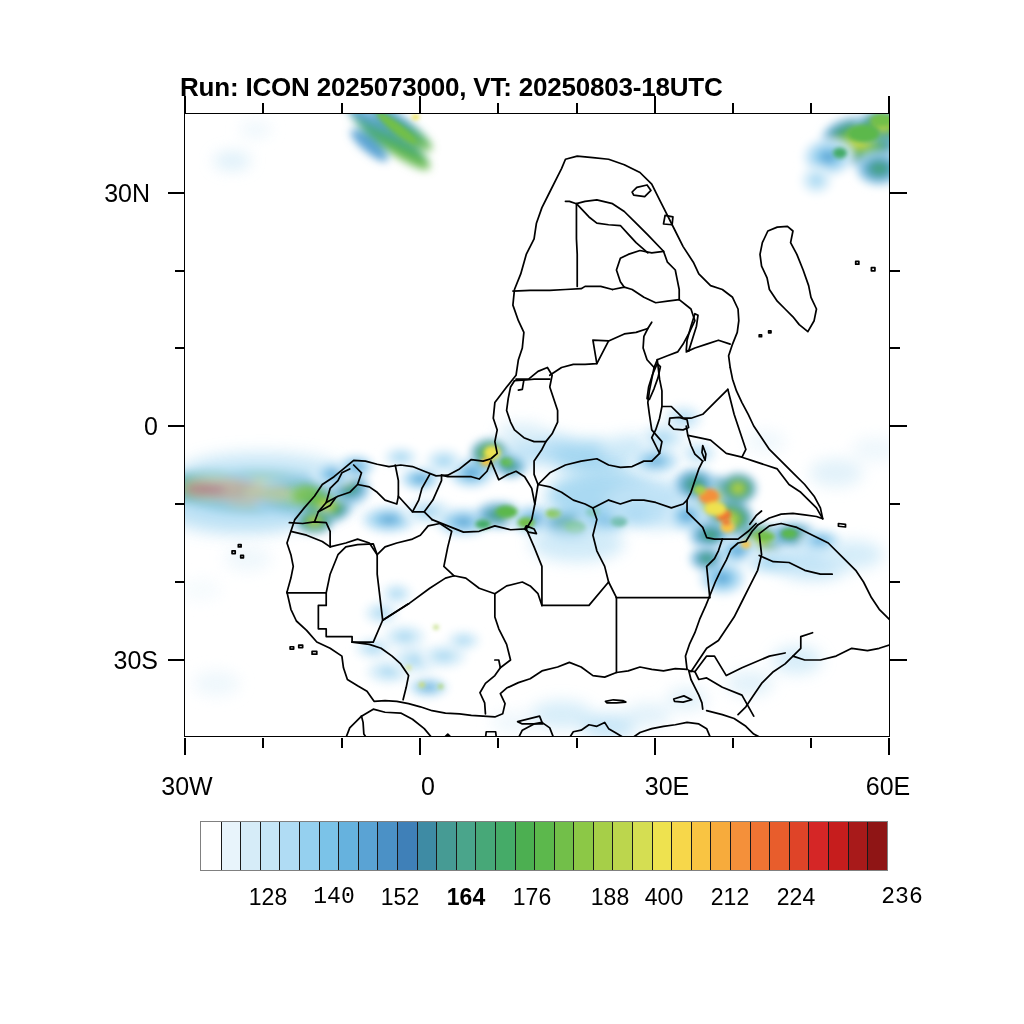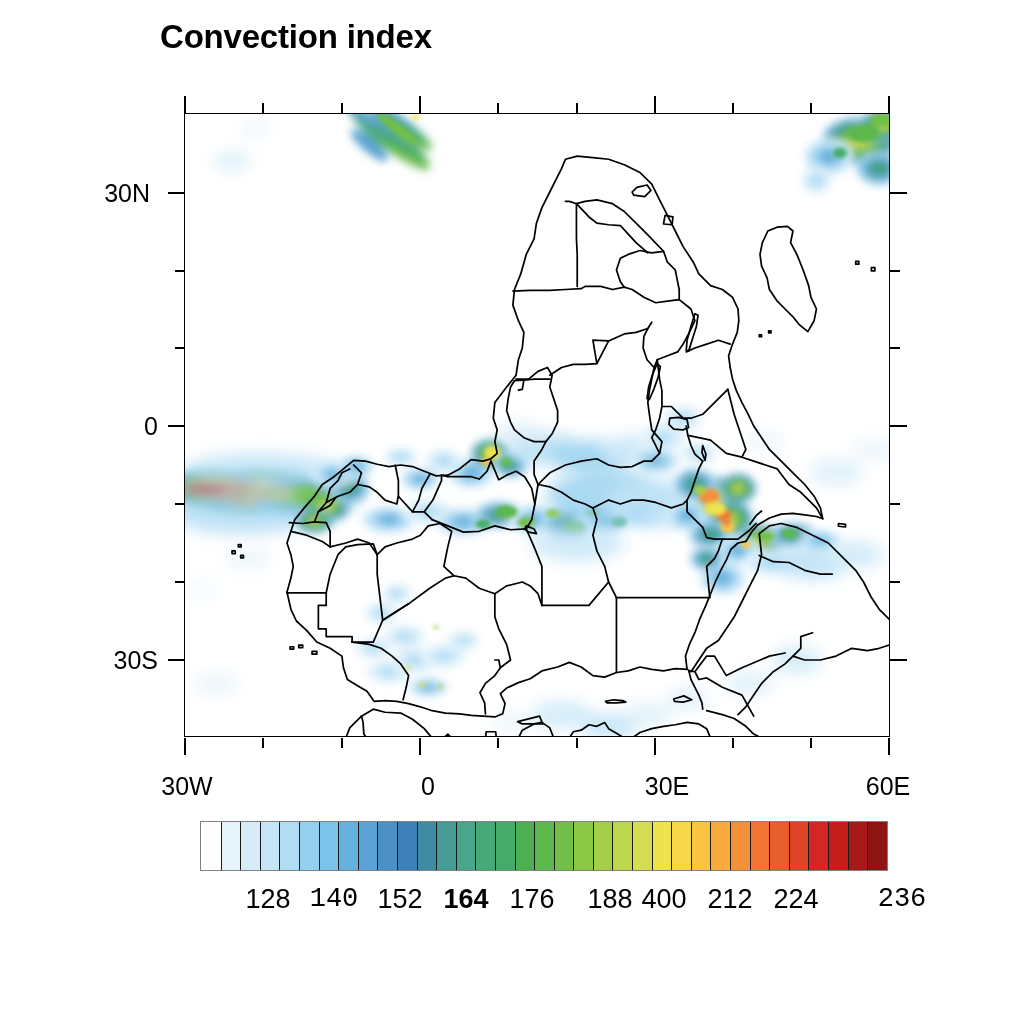--- a/index.html
+++ b/index.html
@@ -107,32 +107,32 @@
   #cbar .cell {
     height: 48px;
     box-sizing: border-box;
   }
   #cbar .cell + .cell {
     border-left: 1.1px solid #1a1a1a;
   }
   .cblab {
     position: absolute;
     top: 884px;
-    font-size: 27px;
+    font-size: 23px;
     color: #000000;
     white-space: nowrap;
     transform: translateX(-50%);
   }
 </style>
 </head>
 <body>
 
 <div id="root">
 
-  <div id="title">Convection index</div>
+  <div id="subtitle">Run: ICON 2025073000,  VT: 20250803-18UTC</div>
 
   <div id="plot">
     <svg id="mapsvg" viewBox="-30 -40 90 80" preserveAspectRatio="none">
       <defs>
         <clipPath id="frameclip">
           <rect x="-30" y="-40" width="90" height="80"></rect>
         </clipPath>
 
         <filter id="soft" x="-30%" y="-30%" width="160%" height="160%">
           <feGaussianBlur stdDeviation="0.55"></feGaussianBlur>

